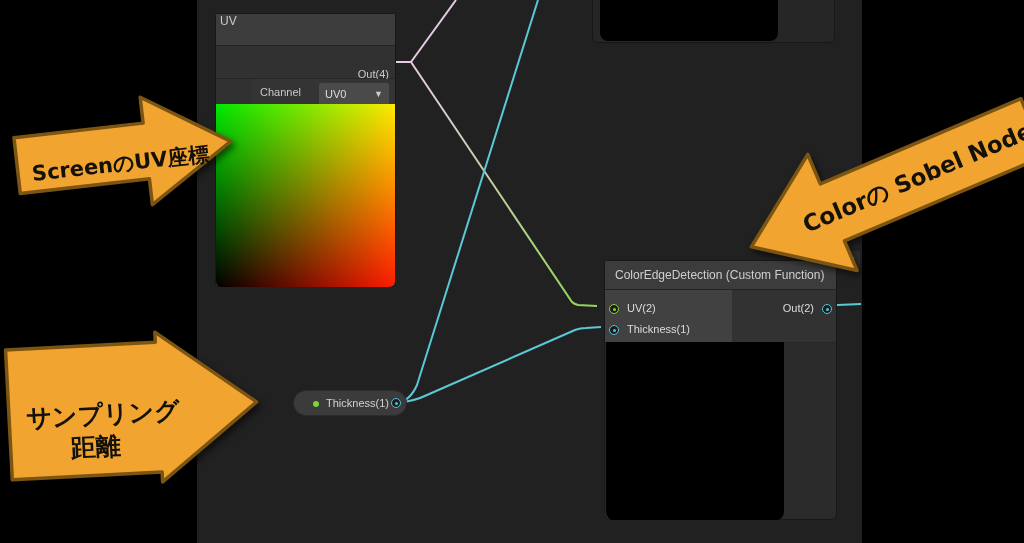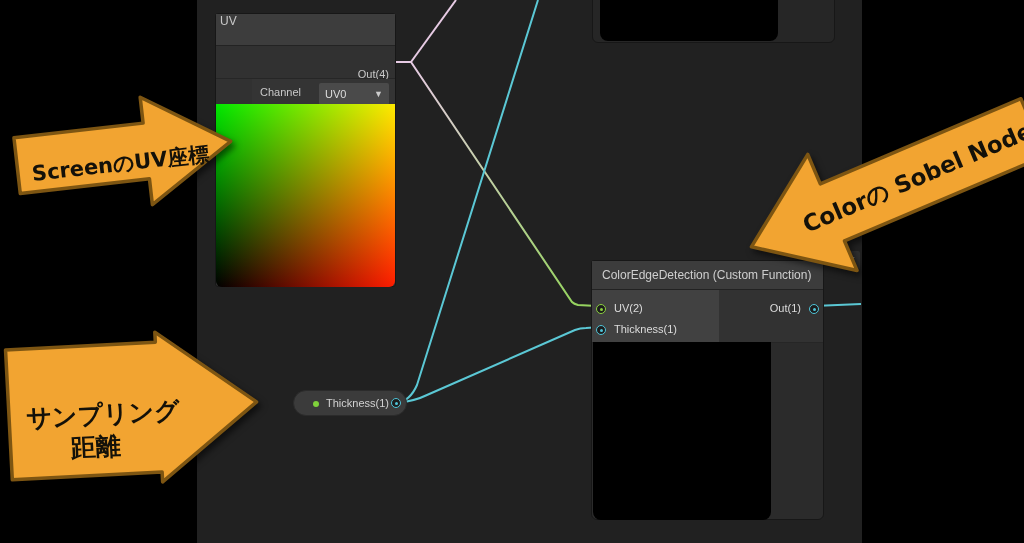--- a/index.html
+++ b/index.html
@@ -20,21 +20,21 @@
   .row .llabel{position:absolute;left:8px;top:10px;}
   .chrow{height:25px;background:#343434;margin-left:36px;}
   .chrow .llabel{top:7px;}
   .dd{position:absolute;right:6px;top:4px;width:70px;height:17px;background:#4a4a4a;border-radius:2px;
       color:#ddd;font-size:11px;display:flex;align-items:center;justify-content:space-between;padding:11px 6px;box-sizing:border-box;}
   .dd .caret{font-size:9px;color:#ccc;}
   .uv-preview{position:absolute;left:0;top:90px;width:179px;height:183px;border-radius:0 0 6px 6px;
       background-image:linear-gradient(to top,#000,#00e800),linear-gradient(to right,#000,#ff1c00);
       background-blend-mode:screen;}
   
-  .fn-node{left:591px;top:260px;width:233px;height:260px;border-radius:3px 3px 6px 6px;}
+  .fn-node{left:604px;top:260px;width:233px;height:260px;border-radius:3px 3px 6px 6px;}
   .fn-node .hdr{height:28px;background:#3c3c3c;border-bottom:1px solid #222;
                 display:flex;align-items:center;padding:0 10px;color:#cfcfcf;font-size:12px;white-space:nowrap;}
   .fn-body{position:relative;height:52px;background:#323232;border-bottom:1px solid #262626;}
   .fn-inputs{position:absolute;left:0;top:0;width:127px;height:52px;background:#414141;}
   .fn-row{position:absolute;left:22px;color:#dcdcdc;font-size:11px;}
   .fn-out{position:absolute;right:22px;top:12px;color:#dcdcdc;font-size:11px;}
   .fn-preview{position:absolute;left:1px;top:81px;width:178px;height:178px;background:#000;
               border-radius:0 0 8px 8px;}
   
   .port{position:absolute;width:8px;height:8px;border-radius:50%;background:#1d1d1d;
@@ -103,21 +103,21 @@
   </div>
 
   <div class="node fn-node">
     <div class="hdr">
       <span>ColorEdgeDetection (Custom Function)</span>
     </div>
     <div class="fn-body">
       <div class="fn-inputs"></div>
       <span class="fn-row" style="top:12px;">UV(2)</span>
       <span class="fn-row" style="top:33px;">Thickness(1)</span>
-      <span class="fn-out">Out(1)</span>
+      <span class="fn-out">Out(2)</span>
       <span class="port p-green" style="left:4px;top:14px;"></span>
       <span class="port p-cyan" style="left:4px;top:35px;"></span>
       <span class="port p-cyan" style="left:217px;top:14px;"></span>
     </div>
     <div class="fn-preview"></div>
   </div>
 
   <div class="xbtn">
     <span>X</span>
   </div>

